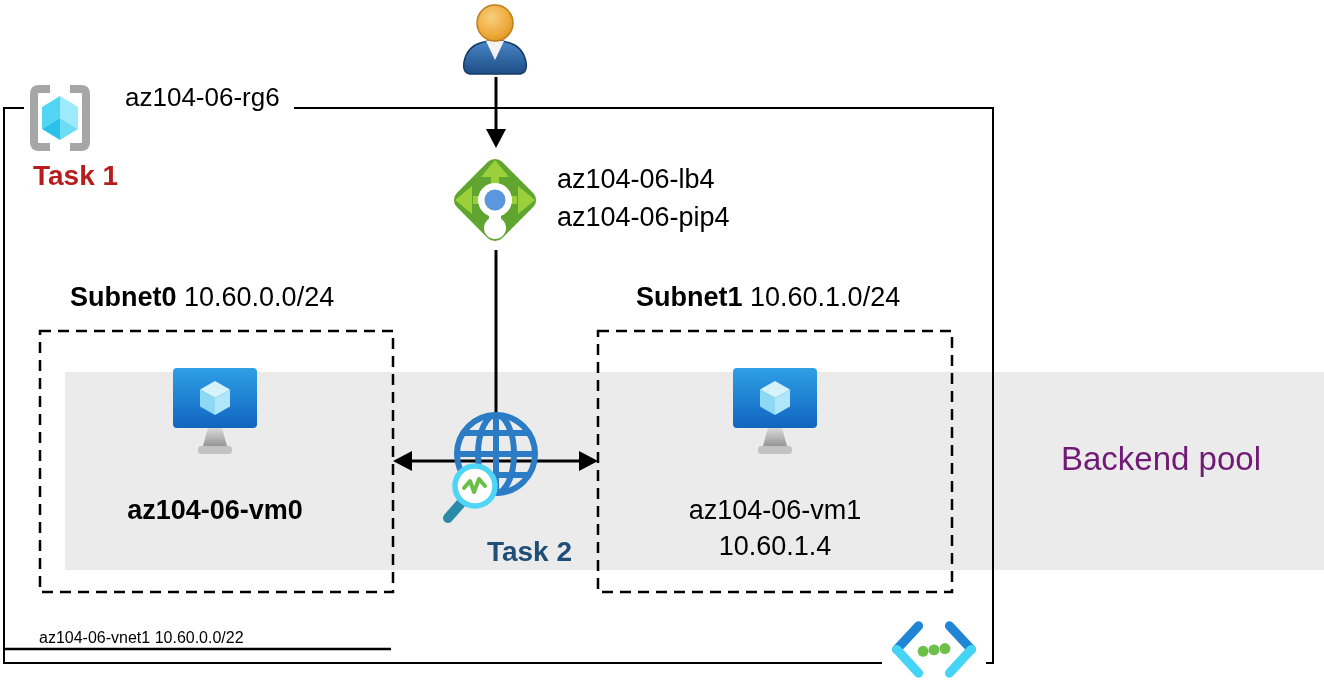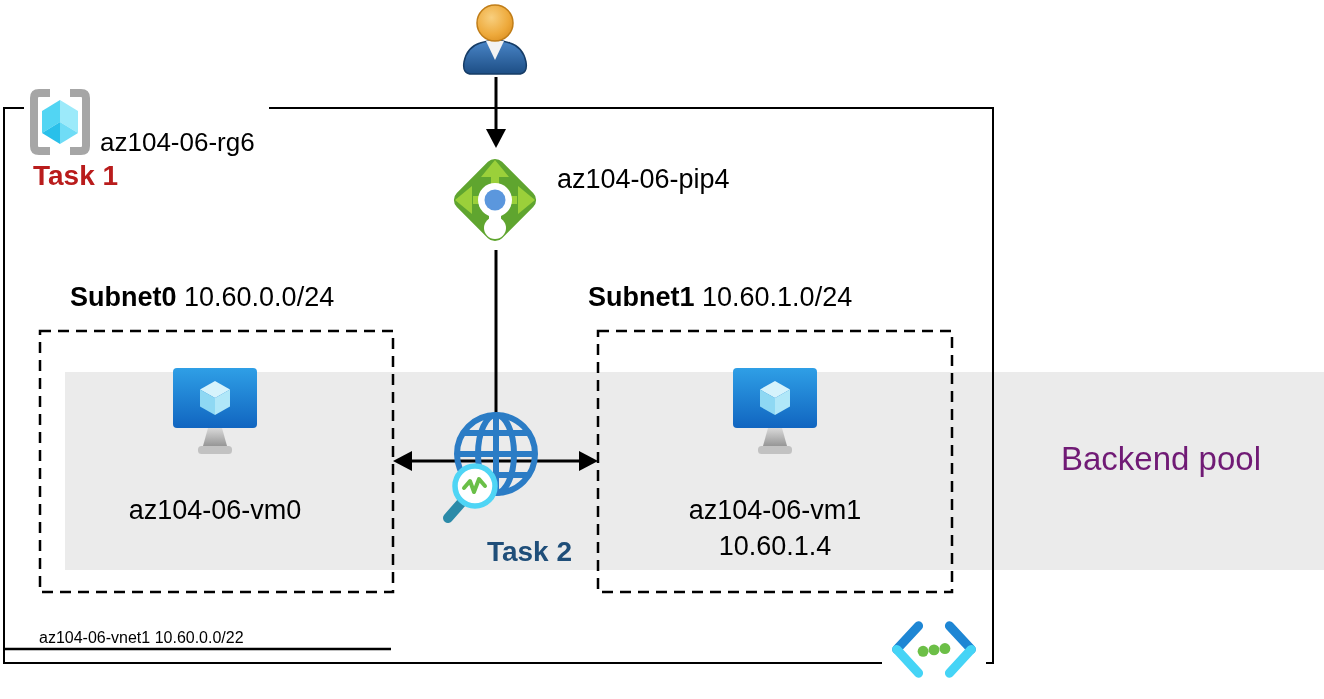--- a/index.html
+++ b/index.html
@@ -39,21 +39,21 @@
   
   .overlay {
     left: 0; top: 0; width: 1324px; height: 699px;
     z-index: 2; pointer-events: none;
   }
 
   
   .rg-badge {
     left: 24px; top: 82px;
     height: 76px;
-    display: flex; align-items: flex-end; gap: 4px;
+    display: flex; align-items: flex-start; gap: 29px;
     background: #fff; padding-right: 14px;
     z-index: 5;
   }
   .rg-name { font-size: 26px; }
   .task1-label {
     left: 33px; top: 160px;
     font-size: 28px; font-weight: bold; color: #b91c1c;
     z-index: 5;
   }
 
@@ -64,30 +64,30 @@
     left: 557px; top: 160px;
     font-size: 27px; line-height: 38px;
     z-index: 3;
   }
 
   .subnet-label {
     top: 282px; font-size: 27px; z-index: 3; white-space: nowrap;
   }
   .subnet-label .sn-name { font-weight: bold; }
   .subnet0-label { left: 55px; margin-left: 15px; }
-  .subnet1-label { left: 588px; }
+  .subnet1-label { left: 636px; }
 
   .vm-wrap { z-index: 3; }
   .vm0-icon { left: 165px; top: 364px; }
   .vm1-icon { left: 725px; top: 364px; }
   .vm-text {
     top: 492px; width: 260px; text-align: center;
     font-size: 27px; line-height: 36px; z-index: 3;
   }
-  .vm0-text { left: 85px; }
+  .vm0-text { left: 85px; font-weight: bold; }
   .vm1-text { left: 645px; }
 
   .watcher-wrap { left: 436px; top: 404px; z-index: 3; }
   .task2-label {
     left: 420px; top: 536px; width: 152px; text-align: right;
     font-size: 28px; font-weight: bold; color: #1f4e79;
     z-index: 4;
   }
 
   .vnet-label {
@@ -170,20 +170,21 @@
       <polygon points="12,52 29,38 29,66" fill="#9bd03a"></polygon>
       <rect x="60" y="48" width="14" height="8" fill="#9bd03a"></rect>
       <polygon points="92,52 75,38 75,66" fill="#9bd03a"></polygon>
       <rect x="46" y="52" width="12" height="28" fill="#fff"></rect>
       <circle cx="52" cy="52" r="17" fill="#fff"></circle>
       <circle cx="52" cy="80" r="11" fill="#fff"></circle>
       <circle cx="52" cy="52" r="10.5" fill="#5b97dd"></circle>
     </svg>
   </div>
   <div class="abs lb-labels">
+    <div>az104-06-lb4</div>
     <div>az104-06-pip4</div>
   </div>
 
   <div class="abs subnet-label subnet0-label">
     <span class="sn-name">Subnet0</span>
     <span>10.60.0.0/24</span>
   </div>
   <div class="abs subnet-label subnet1-label">
     <span class="sn-name">Subnet1</span>
     <span>10.60.1.0/24</span>

